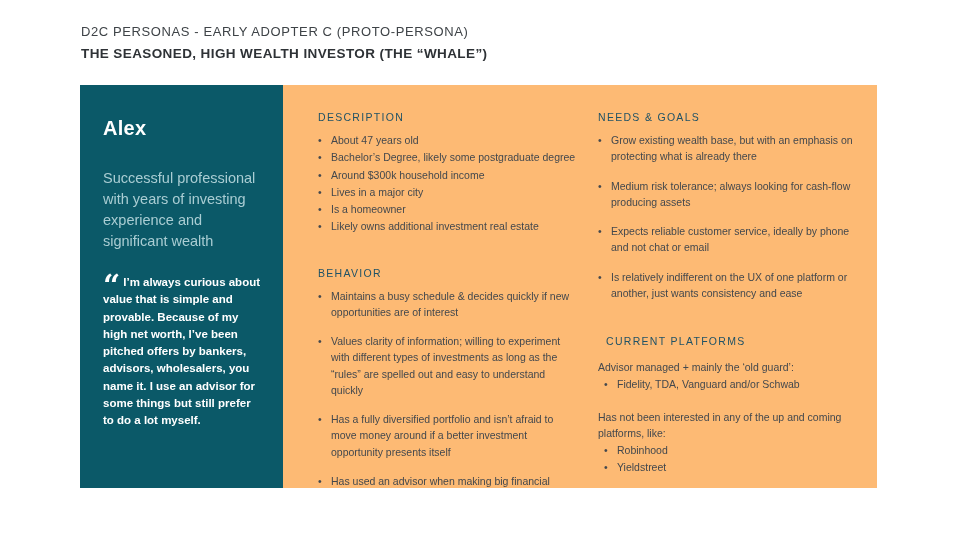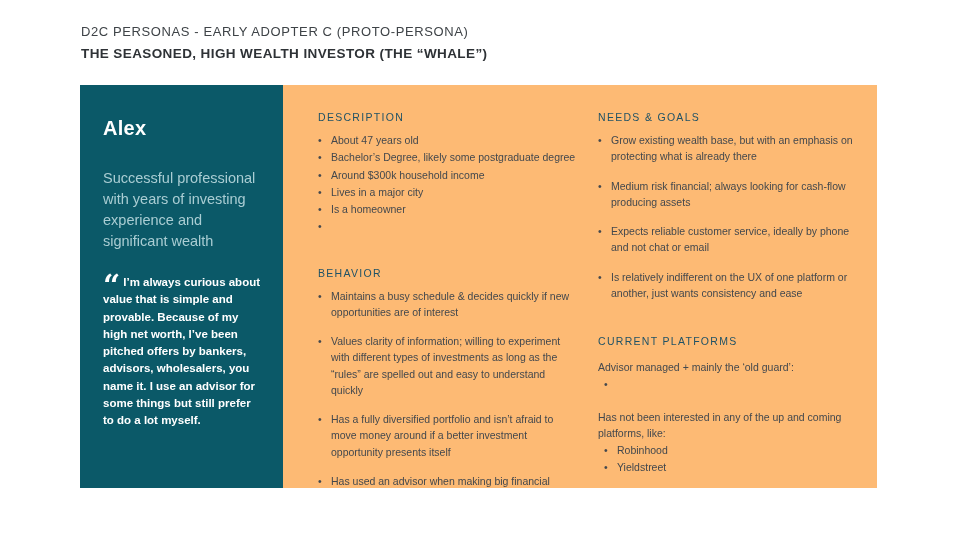--- a/index.html
+++ b/index.html
@@ -42,21 +42,21 @@
   
   .content { flex:1; box-sizing:border-box; padding:26px 16px 18px 35px; display:flex; overflow:hidden; }
   .col  { width:262px; min-width:262px; }
   .col2 { margin-left:18px; width:268px; min-width:268px; }
 
   h2 {
     margin:0; font-size:10.5px; font-weight:normal; letter-spacing:1.3px;
     color:var(--heading,#1f5266); text-transform:uppercase;
   }
   h2.gap  { margin-top:32px; }
-  h2.gap2 { margin-top:34px; }
+  h2.gap2 { margin-top:34px;margin-left:8px; }
 
   ul { list-style:none; margin:9px 0 0; padding:0; font-size:10.5px; line-height:1.55; }
   li { display:flex; }
   .dot { width:13px; min-width:13px; color:#43484d; }
   .tight li + li { margin-top:1px; }
   .loose li + li { margin-top:13px; }
 
   .para { margin:12px 0 0; font-size:10.5px; line-height:1.55; }
   .para.spaced { margin-top:16px; }
   ul.indent { margin-top:1px; margin-left:6px; }
@@ -99,20 +99,21 @@
             <li>
               <span class="dot">•</span>
               <span class="txt">Lives in a major city</span>
             </li>
             <li>
               <span class="dot">•</span>
               <span class="txt">Is a homeowner</span>
             </li>
             <li>
               <span class="dot">•</span>
+              <span class="txt">Likely owns additional investment real estate</span>
             </li>
           </ul>
 
         <h2 class="gap">BEHAVIOR</h2>
         <ul class="loose">
             <li>
               <span class="dot">•</span>
               <span class="txt">Maintains a busy schedule &amp; decides quickly if new opportunities are of interest</span>
             </li>
             <li>
@@ -132,37 +133,38 @@
 
       <section class="col col2">
         <h2>NEEDS &amp; GOALS</h2>
         <ul class="loose">
             <li>
               <span class="dot">•</span>
               <span class="txt">Grow existing wealth base, but with an emphasis on protecting what is already there</span>
             </li>
             <li>
               <span class="dot">•</span>
-              <span class="txt">Medium risk financial; always looking for cash-flow producing assets</span>
+              <span class="txt">Medium risk tolerance; always looking for cash-flow producing assets</span>
             </li>
             <li>
               <span class="dot">•</span>
               <span class="txt">Expects reliable customer service, ideally by phone and not chat or email</span>
             </li>
             <li>
               <span class="dot">•</span>
               <span class="txt">Is relatively indifferent on the UX of one platform or another, just wants consistency and ease</span>
             </li>
           </ul>
 
         <h2 class="gap2">CURRENT PLATFORMS</h2>
         <p class="para">Advisor managed + mainly the ‘old guard’:</p>
         <ul class="tight indent">
             <li>
               <span class="dot">•</span>
+              <span class="txt">Fidelity, TDA, Vanguard and/or Schwab</span>
             </li>
           </ul>
         <p class="para spaced">Has not been interested in any of the up and coming platforms, like:</p>
         <ul class="tight indent">
             <li>
               <span class="dot">•</span>
               <span class="txt">Robinhood</span>
             </li>
             <li>
               <span class="dot">•</span>

